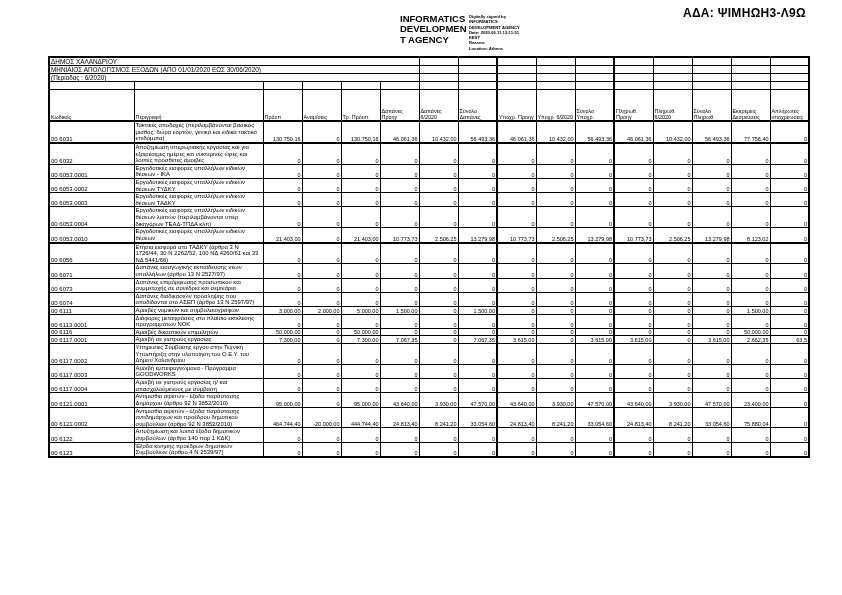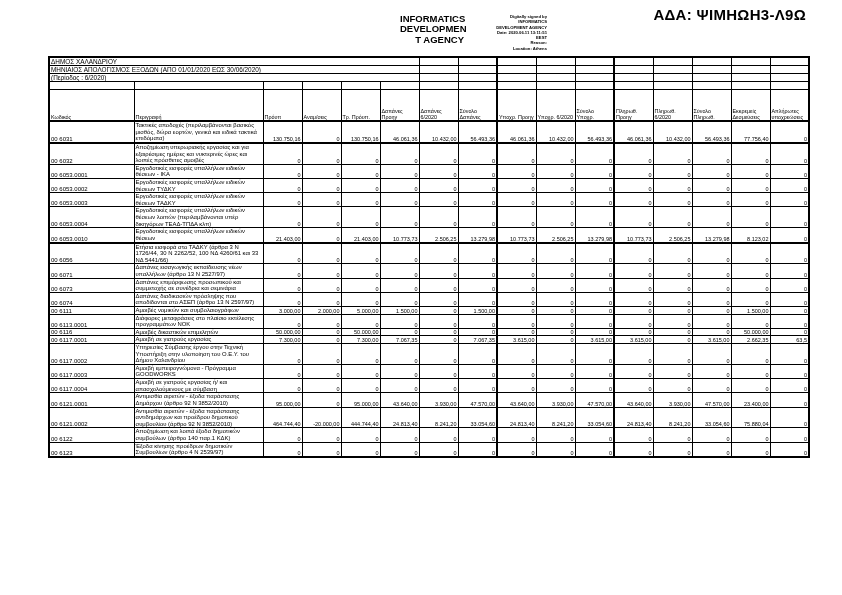--- a/index.html
+++ b/index.html
@@ -2,23 +2,23 @@
 <html><head>
 <meta charset="utf-8">
 <style>
   html,body{margin:0;padding:0;}
   body{
     width:842px;height:595px;background:#ffffff;color:#000;
     font-family:"Liberation Sans", sans-serif;position:relative;overflow:hidden;
   }
   .ada{
     position:absolute;top:6px;right:36px;
-    font-size:15px;font-weight:bold;letter-spacing:.3px;white-space:nowrap;
+    font-size:12px;font-weight:bold;letter-spacing:.3px;white-space:nowrap;
   }
-  .stamp{position:absolute;left:400px;top:14px;display:flex;gap:5px;text-align:right;}
+  .stamp{position:absolute;left:400px;top:14px;display:flex;gap:5px;}
   .stamp-agency{font-weight:bold;font-size:9.5px;line-height:1.08;width:64px;}
   .stamp-sig{font-size:4.2px;font-weight:bold;line-height:1.25;width:78px;}
   table.report{
     position:absolute;left:48px;top:56px;width:762px;
     border-collapse:collapse;table-layout:fixed;
   }
   table.report td,table.report th{
     border:1px solid #000;padding:0 1px;vertical-align:bottom;overflow:hidden;
   }
   td.info-cell{font-size:6.4px;line-height:1.1;white-space:nowrap;padding-left:2px;}

